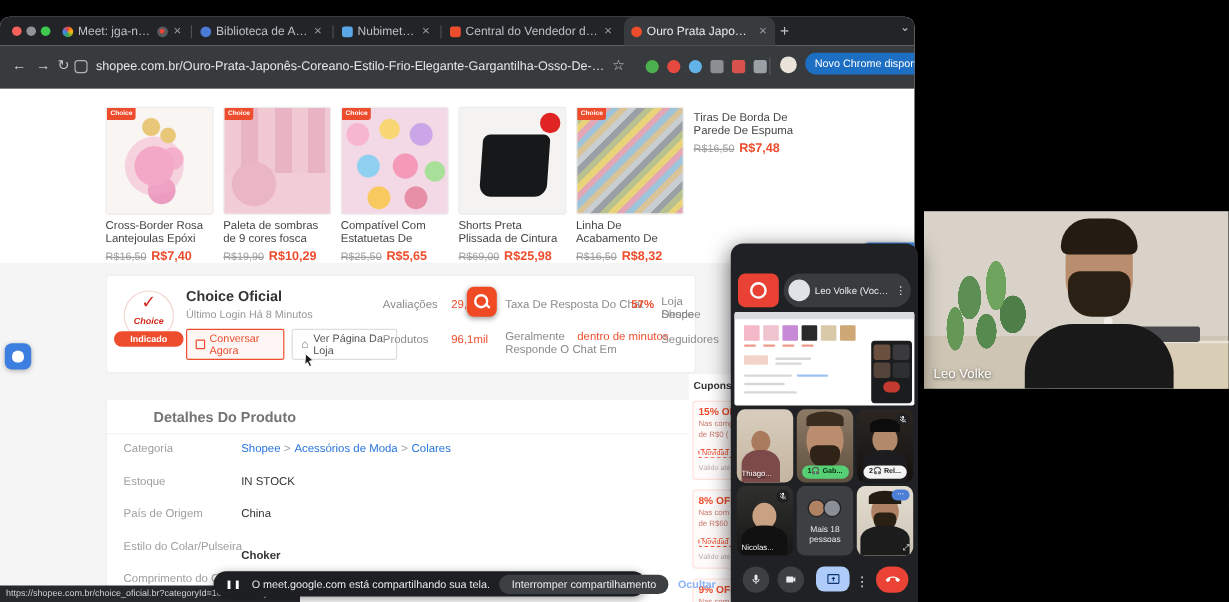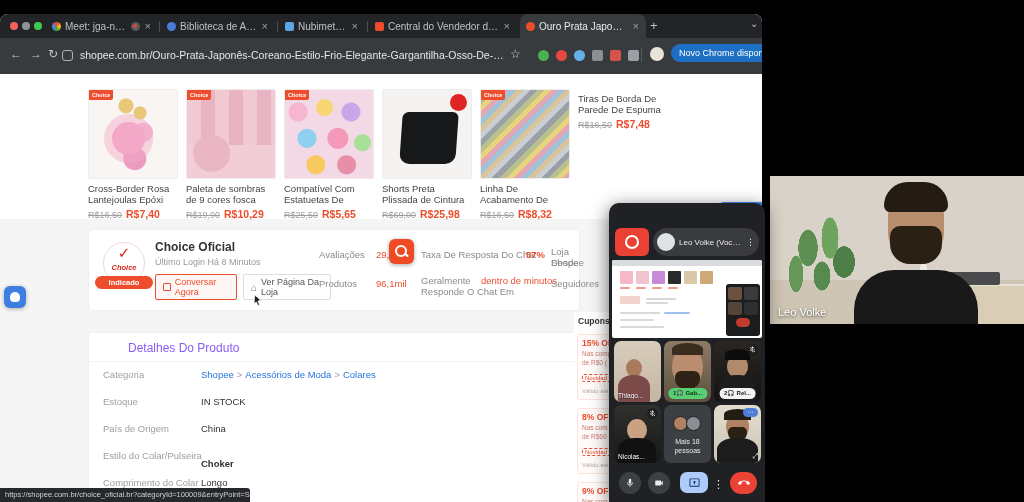--- a/index.html
+++ b/index.html
@@ -76,21 +76,21 @@
   .shop-ic { font-size:10px; color:#777; }
   .cursor-svg { position:absolute; left:163px; top:64px; z-index:5; }
 
   .stat-label { position:absolute; font-size:9.5px; color:#8a8a8a; }
   .stat-val { position:absolute; font-size:9.5px; color:#ee4d2d; }
   .search-fab { position:absolute; left:300px; top:9px; width:25px; height:25px; border-radius:6px; background:#f04a24; box-shadow:0 1px 4px rgba(0,0,0,.35); }
   .search-fab::before { content:""; position:absolute; left:6px; top:6px; width:8px; height:8px; border:2px solid #fff; border-radius:50%; }
   .search-fab::after { content:""; position:absolute; left:15px; top:15px; width:5px; height:2px; background:#fff; transform:rotate(45deg); border-radius:1px; }
 
   .details-card { position:absolute; left:88px; top:258px; width:492px; height:190px; background:#fff; border:1px solid #efefef; border-radius:3px; }
-  .details-title { position:absolute; left:14px; top:8px; font-size:12px; font-weight:normal; color:#8b5cf6;padding-left:25px; }
+  .details-title { position:absolute; left:14px; top:8px; font-size:12px; font-weight:bold; color:#737373;padding-left:25px; }
   .details-div { position:absolute; left:0; top:28px; width:100%; height:1px; background:#f2f2f2; }
   .d-label { position:absolute; left:14px; font-size:9.5px; color:#9e9e9e; }
   .d-value { position:absolute; left:112px; font-size:9.5px; color:#333; }
   .crumb a { color:#2673dd; text-decoration:none; }
   .crumb .sep { color:#9e9e9e; margin:0 3px; }
 
   .coupons { position:absolute; left:574px; top:238px; width:46px; bottom:0; background:#fff; overflow:hidden; }
   .coupons-title { position:absolute; left:4px; top:4px; font-size:8.5px; font-weight:bold; color:#333; white-space:nowrap; }
   .coupon { position:absolute; left:3px; width:60px; height:66px; background:#fffbfb; border:1px solid #ffe2dc; border-radius:3px; padding:3px 4px; }
   .coupon .off { color:#ee4d2d; font-size:8.5px; font-weight:bold; white-space:nowrap; }
@@ -358,20 +358,26 @@
           </div>
           <div class="coupon" style="top:170px;">
             <div class="off">9% OFF</div>
             <div class="ln">Nas com</div>
 
           </div>
         </div>
       </div>
 
       <div class="status-bubble">https://shopee.com.br/choice_oficial.br?categoryId=100009&amp;entryPoint=ShopI...</div>
+      <div class="share-bar">
+        <span class="pause">❚❚</span>
+        <span class="msg">O meet.google.com está compartilhando sua tela.</span>
+        <span class="stop-pill">Interromper compartilhamento</span>
+        <span class="hide-link">Ocultar</span>
+      </div>
     </div>
   </div>
 
   <div class="meet">
 
     <div class="rec-btn"></div>
     <div class="presenter-pill">
       <span class="pav"></span>
       <span class="pname">Leo Volke (Você, apresent...</span>
       <span class="pdots">⋮</span>

